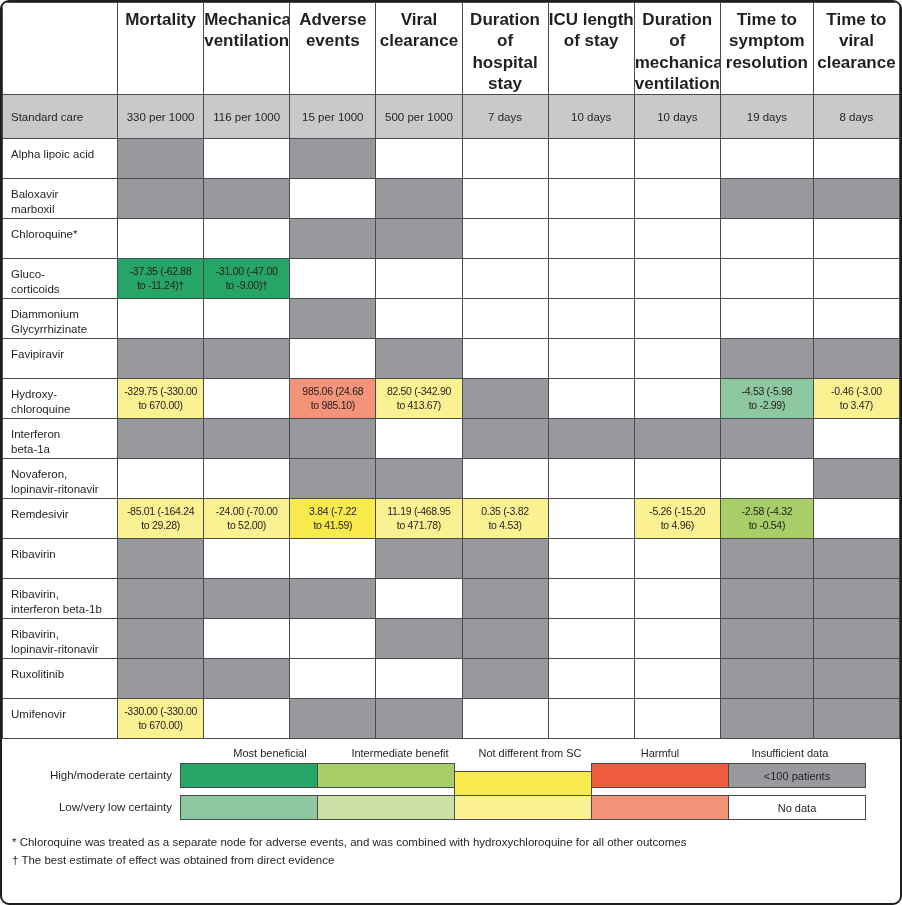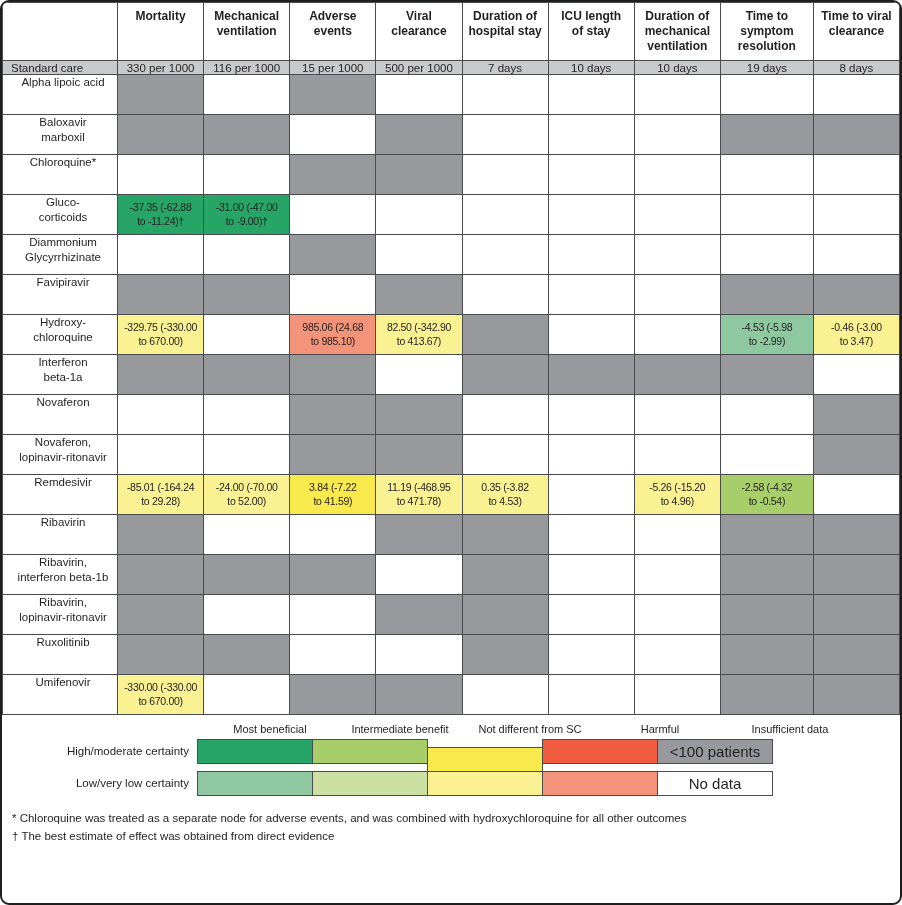--- a/index.html
+++ b/index.html
@@ -23,37 +23,37 @@
     width: 100%;
   }
   table.outcomes td, table.outcomes th {
     border: 1px solid var(--grid-line, #4a4b4d);
     overflow: hidden;
   }
   col.drug-col { width: 115px; }
   col.tsr-col  { width: 93px; }
   tr.head-row  { height: 58px; }
   tr.head-row th {
-    font-size: 12px; font-weight: bold;
+    font-size: 17px; font-weight: bold;
     vertical-align: top;
     padding-top: 6px; line-height: 1.25;
     white-space: pre-line; background: #fff; margin-top: 32px;
   }
   tr.head-row th.corner { background: #fff; }
-  tr.sc-row { height: 14px; }
+  tr.sc-row { height: 44px; }
   tr.sc-row td, tr.sc-row th {
     background: var(--standard-care-bg, #c8c9cb);
     font-size: 11.5px; font-weight: normal;
     text-align: center; vertical-align: middle;
   }
   tr.sc-row th.sc-label { text-align: left; padding-left: 8px; }
   tr.data-row { height: 40px; }
   td.drug {
-    text-align: center; vertical-align: top;
-    padding: 0 2px 0 8px;
+    text-align: left; vertical-align: top;
+    padding: 8px 2px 0 8px;
     font-size: 11.5px; line-height: 1.3;
     white-space: pre-line; background: #fff;
   }
   td.val {
     text-align: center; vertical-align: middle;
     font-size: 10.5px; letter-spacing: -0.3px;
     line-height: 1.3; white-space: pre-line;
     padding: 0 1px;
   }
   .c-ben1-hi { background: var(--ben1-hi); }
@@ -68,30 +68,30 @@
   .c-none    { background: #ffffff; }
   .legend { padding: 8px 0 2px 0; }
   .lg-heads { display: flex; margin-left: 203px; }
   .lg-cat {
     width: 130px; text-align: center;
     font-size: 11px; padding-bottom: 4px;
   }
   .lg-row { display: flex; }
   .lg-row + .lg-row { margin-top: -1px; }
   .lg-label {
-    width: 195px; text-align: right; padding-right: 8px;
+    width: 178px; text-align: right; padding-right: 8px;
     font-size: 11.5px; line-height: 25px;
   }
   .lg-swatches { display: flex; }
   .lg-swatch {
-    width: 116px; height: 25px;
+    width: 138px; height: 25px;
     border: 1px solid var(--grid-line, #4a4b4d);
     margin-left: -1px;
     display: flex; align-items: center; justify-content: center;
-    font-size: 15px;
+    font-size: 11px;
   }
   .lg-swatch:first-child { margin-left: 0; }
   .footnotes { padding: 12px 12px 0 10px; font-size: 11.5px; line-height: 1.55; }
 </style>
 </head>
 <body>
 
 <div class="frame">
 
   <table class="outcomes">
@@ -244,32 +244,20 @@
 beta-1a</td>
           <td class="val c-insuff"></td>
           <td class="val c-insuff"></td>
           <td class="val c-insuff"></td>
           <td class="val c-none"></td>
           <td class="val c-insuff"></td>
           <td class="val c-insuff"></td>
           <td class="val c-insuff"></td>
           <td class="val c-insuff"></td>
           <td class="val c-none"></td>
-        </tr>
-        <tr class="data-row">
-          <td class="drug">Novaferon</td>
-          <td class="val c-none"></td>
-          <td class="val c-none"></td>
-          <td class="val c-insuff"></td>
-          <td class="val c-insuff"></td>
-          <td class="val c-none"></td>
-          <td class="val c-none"></td>
-          <td class="val c-none"></td>
-          <td class="val c-none"></td>
-          <td class="val c-insuff"></td>
         </tr>
         <tr class="data-row">
           <td class="drug">Novaferon,
 lopinavir-ritonavir</td>
           <td class="val c-none"></td>
           <td class="val c-none"></td>
           <td class="val c-insuff"></td>
           <td class="val c-insuff"></td>
           <td class="val c-none"></td>
           <td class="val c-none"></td>

